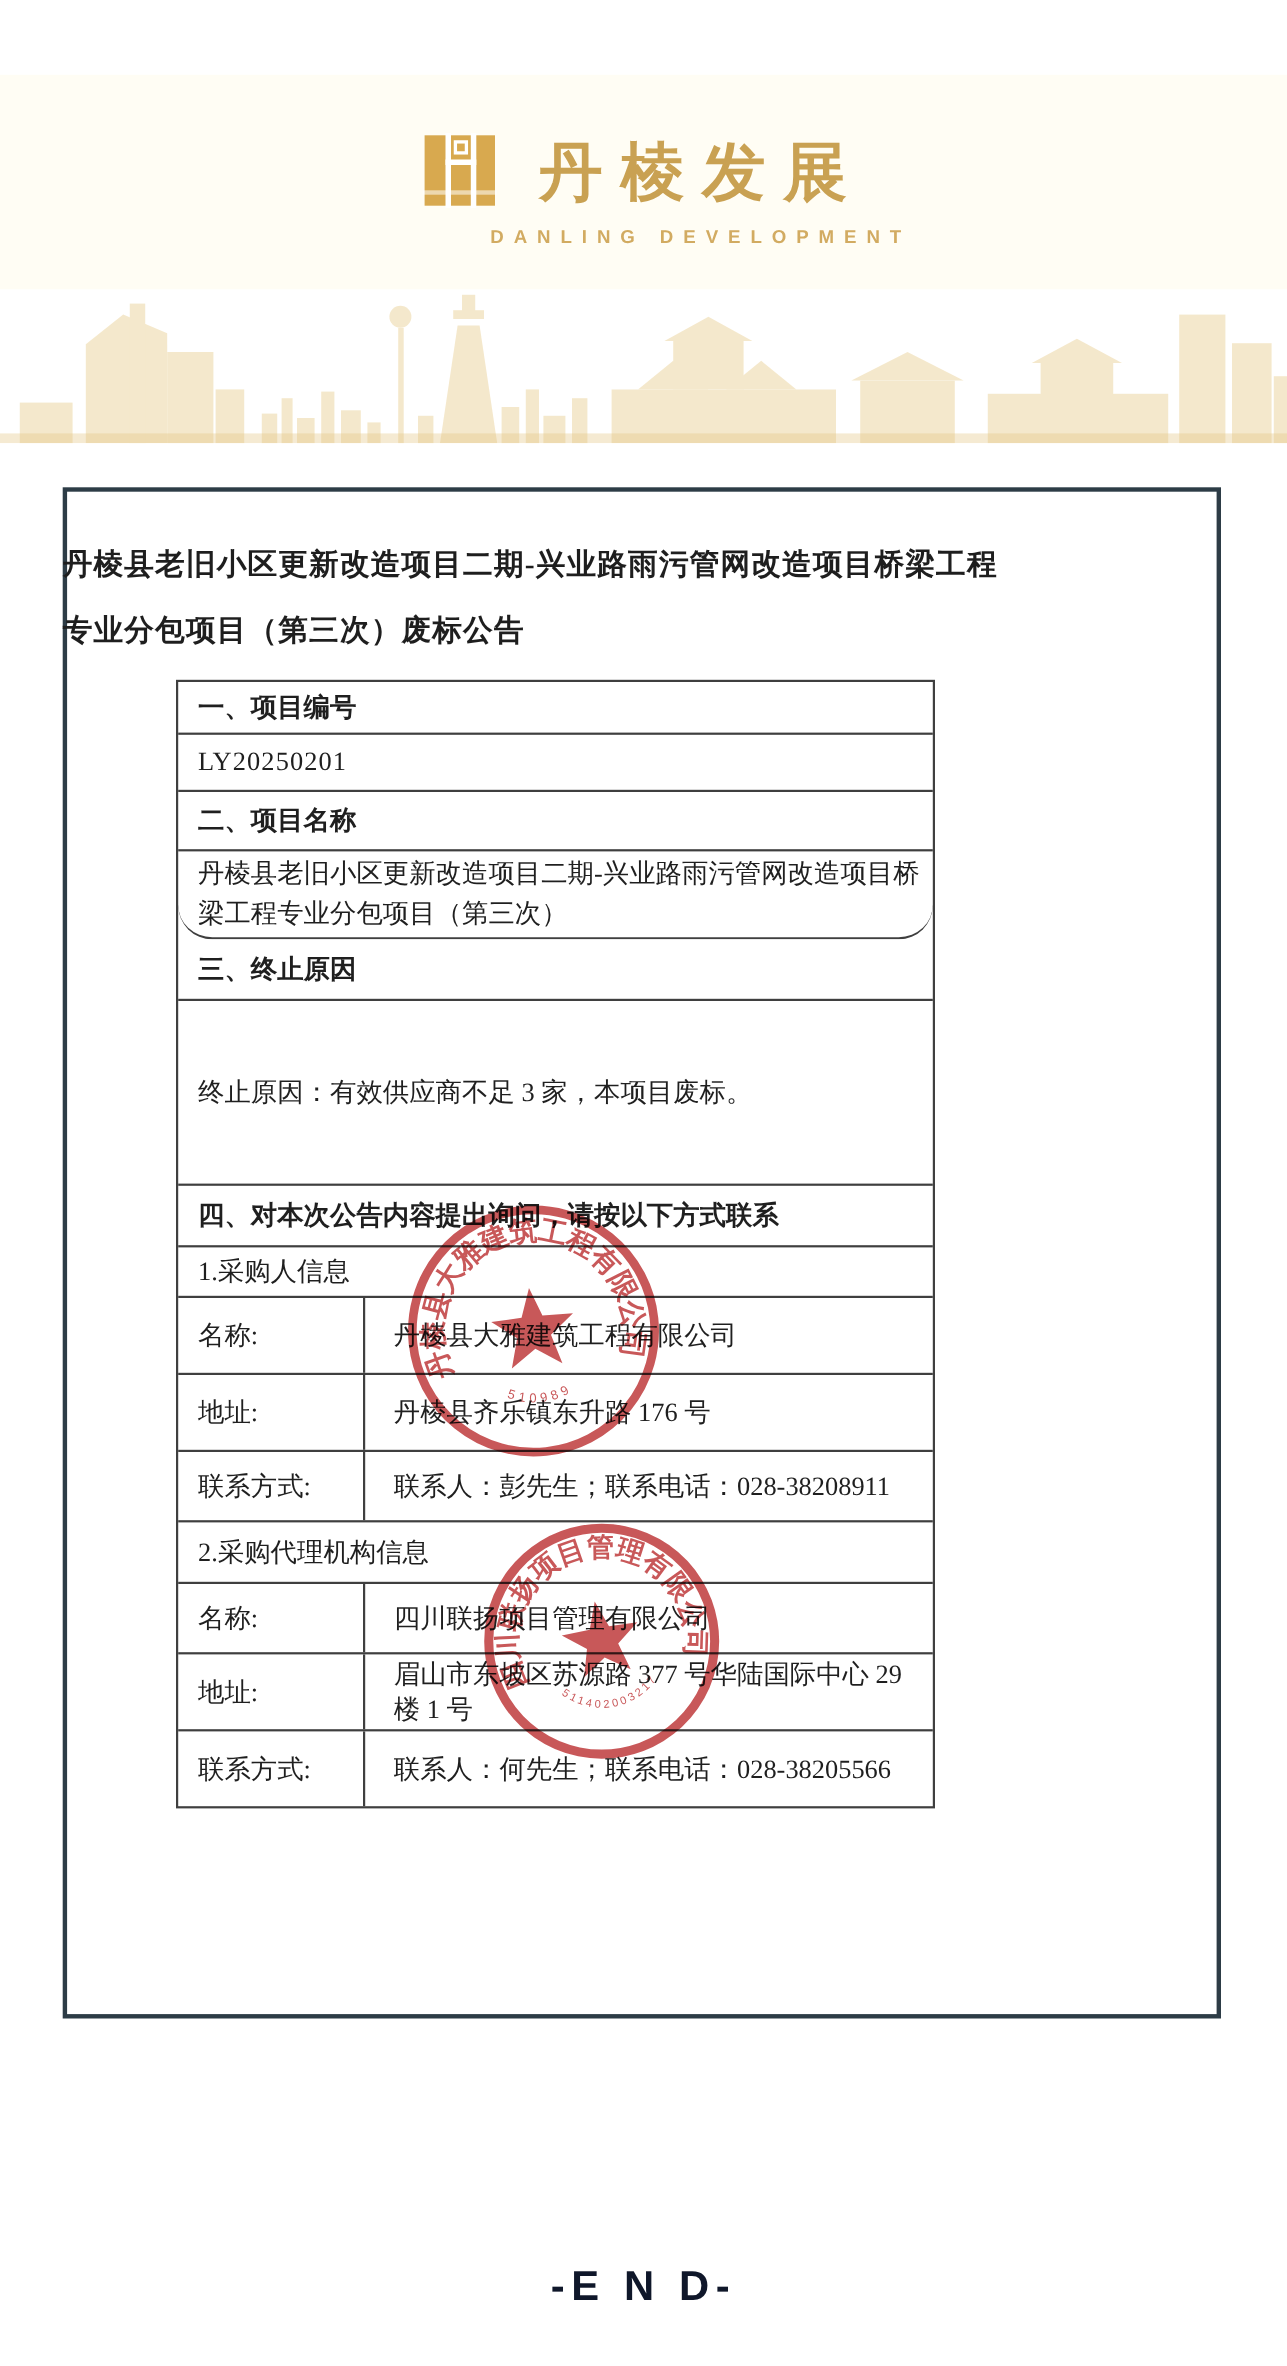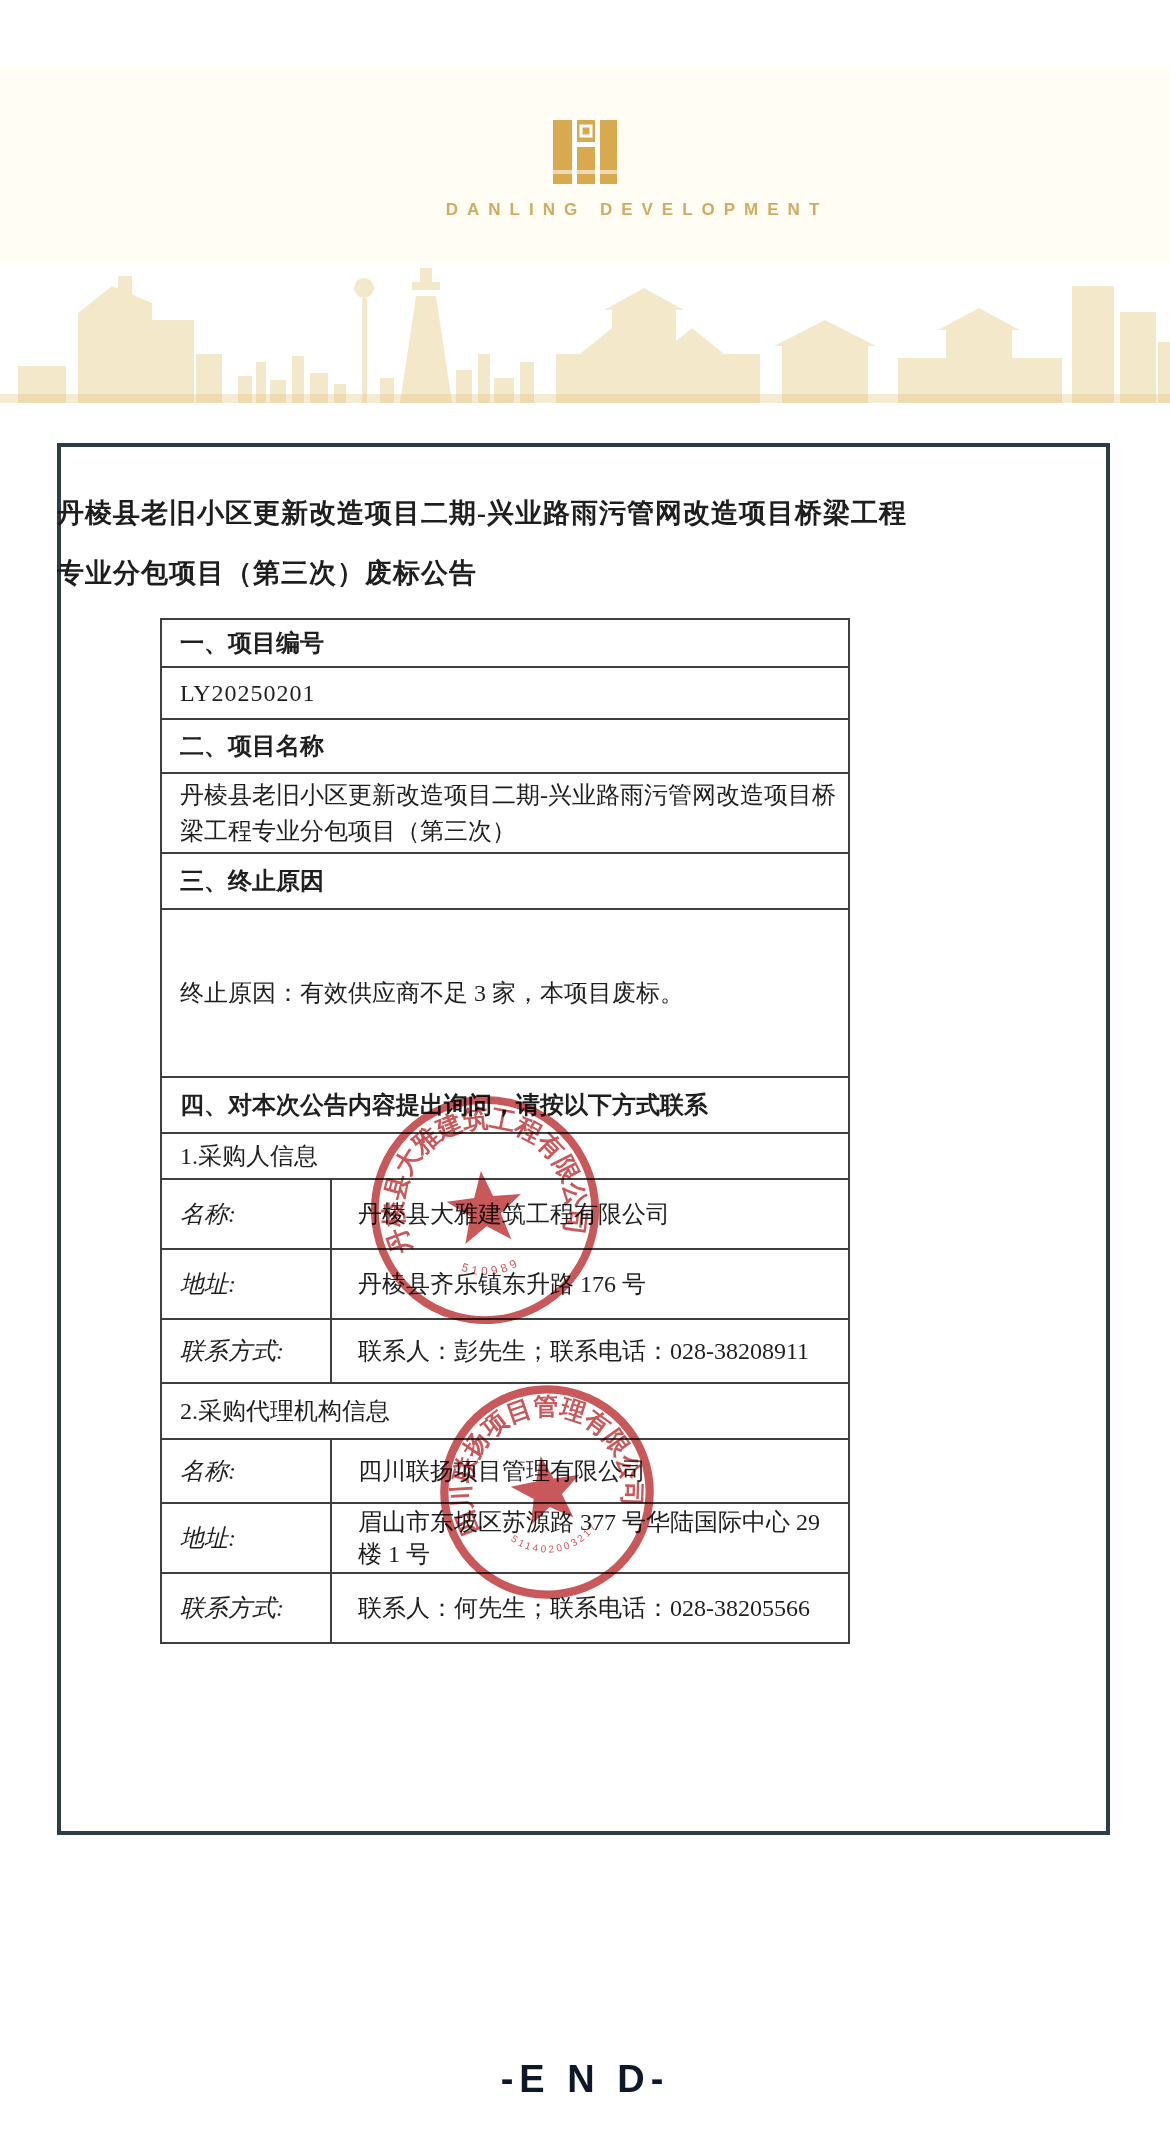--- a/index.html
+++ b/index.html
@@ -25,23 +25,23 @@
     font-size:27px; font-weight:700; color:#1e1e1e; line-height:60px; letter-spacing:1px; }
   
   .table { position:absolute; left:160px; top:618px; width:690px;
     border:2px solid #3f3f3f; box-sizing:border-box; background:transparent; }
   .t-row { position:relative; display:flex; align-items:center; box-sizing:border-box;
     border-bottom:2px solid #3f3f3f; font-size:24px; color:#1f1f1f; }
   .t-row:last-child { border-bottom:none; }
   .t-head { font-weight:700; padding-left:18px; }
   .t-full { padding-left:18px; }
   .t-label { width:170px; align-self:stretch; display:flex; align-items:center;
-    padding-left:18px; border-right:2px solid #3f3f3f; box-sizing:border-box;font-style:italic; }
+    padding-left:18px; border-right:2px solid #3f3f3f; box-sizing:border-box; }
   .t-value { flex:1; padding-left:26px; padding-right:14px; }
-  .wrap2 { line-height:36px; padding-top:2px; padding-bottom:2px; }
+  .wrap2 { line-height:36px; padding-top:2px; padding-bottom:2px;border-radius:31px; }
   .mono-num { letter-spacing:1px; }
   
   .seal { position:absolute; mix-blend-mode:multiply; opacity:0.85; }
   
   .end-mark { position:absolute; left:0; top:2058px; width:1170px; text-align:center;
     font-family:"Liberation Sans","DejaVu Sans",sans-serif; font-weight:700;
     font-size:38px; letter-spacing:6px; color:#0f172a; }
 </style>
 </head>
 <body>
@@ -55,20 +55,21 @@
       <span>
         <svg width="68" height="68" viewBox="0 0 68 68">
           <rect x="2" y="2" width="64" height="64" fill="#d8a94f"></rect>
           <rect x="21" y="0" width="5" height="68" fill="#ffffff"></rect>
           <rect x="44" y="0" width="5" height="68" fill="#ffffff"></rect>
           <rect x="21" y="24" width="28" height="5" fill="#ffffff"></rect>
           <rect x="30" y="8" width="10" height="10" fill="none" stroke="#ffffff" stroke-width="3"></rect>
           <rect x="0" y="52" width="68" height="4" fill="#ffffff" opacity="0.55"></rect>
         </svg>
       </span>
+      <span class="brand-cn">丹棱发展</span>
     </div>
     <div class="brand-en">DANLING DEVELOPMENT</div>
   </div>
 
   <div class="skyline">
     <svg width="1170" height="145" viewBox="0 0 1170 145">
       <g fill="#ecd6a2" opacity="0.55">
         <rect x="18" y="108" width="48" height="37"></rect>
         <path d="M78 145 L78 55 L112 28 L152 45 L152 145 Z"></path>
         <rect x="118" y="18" width="14" height="127"></rect>

